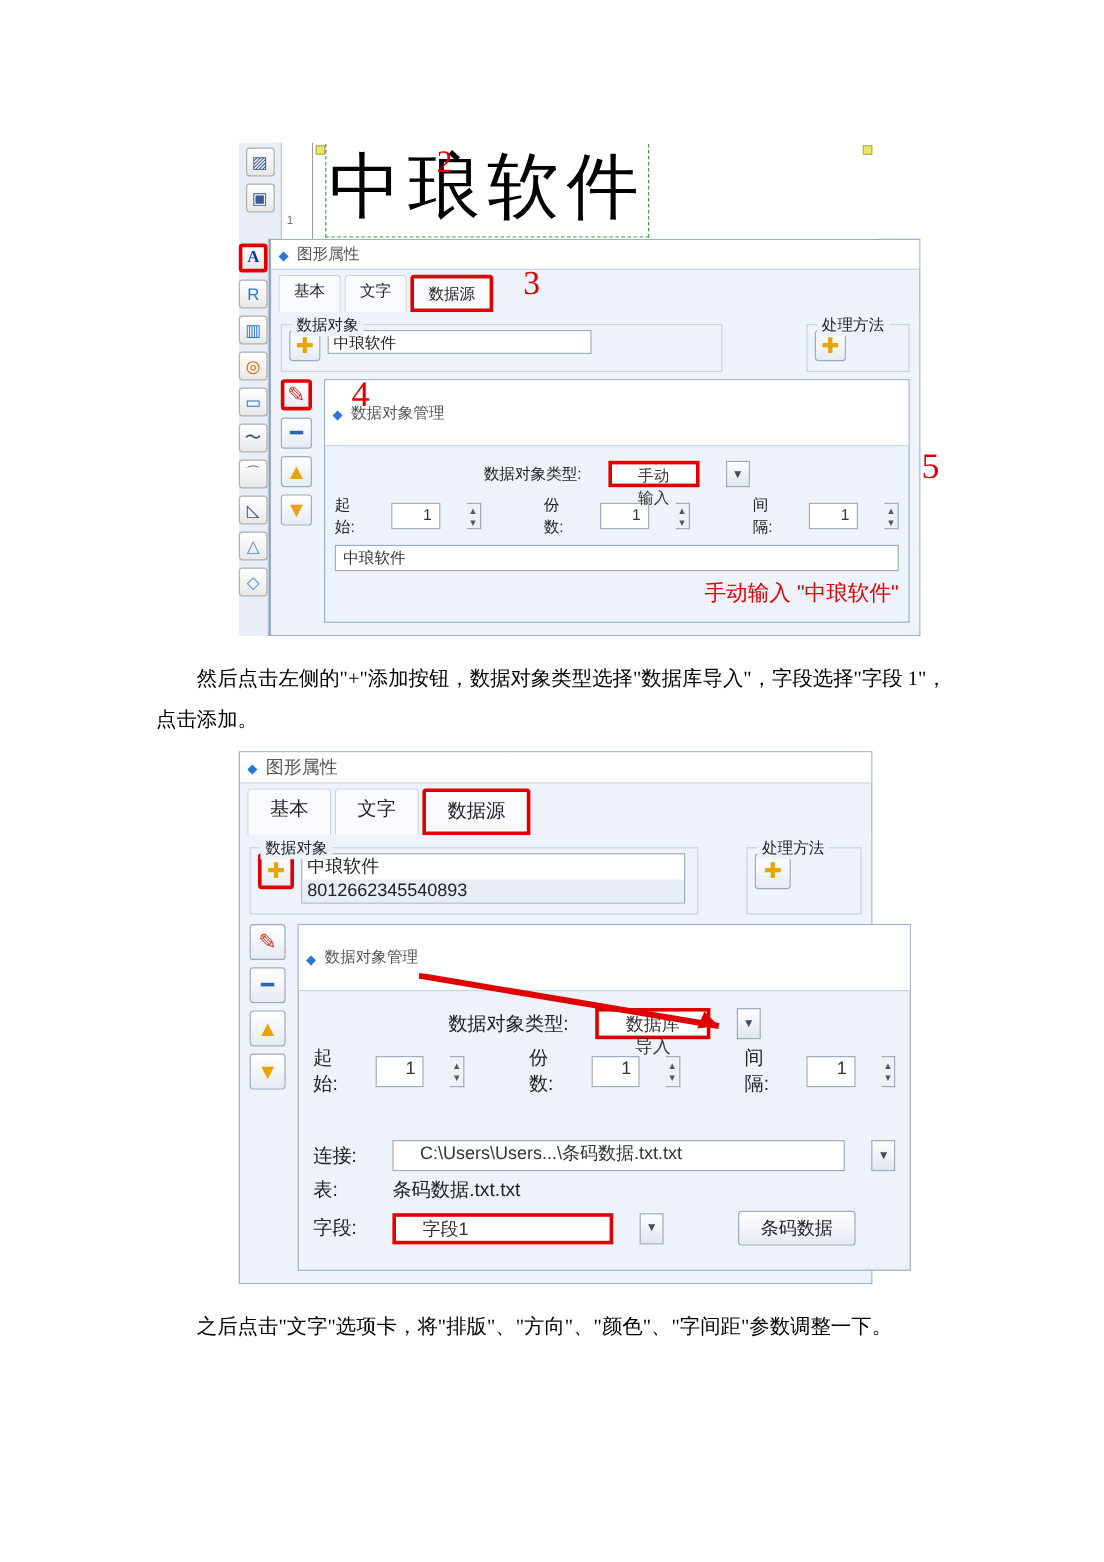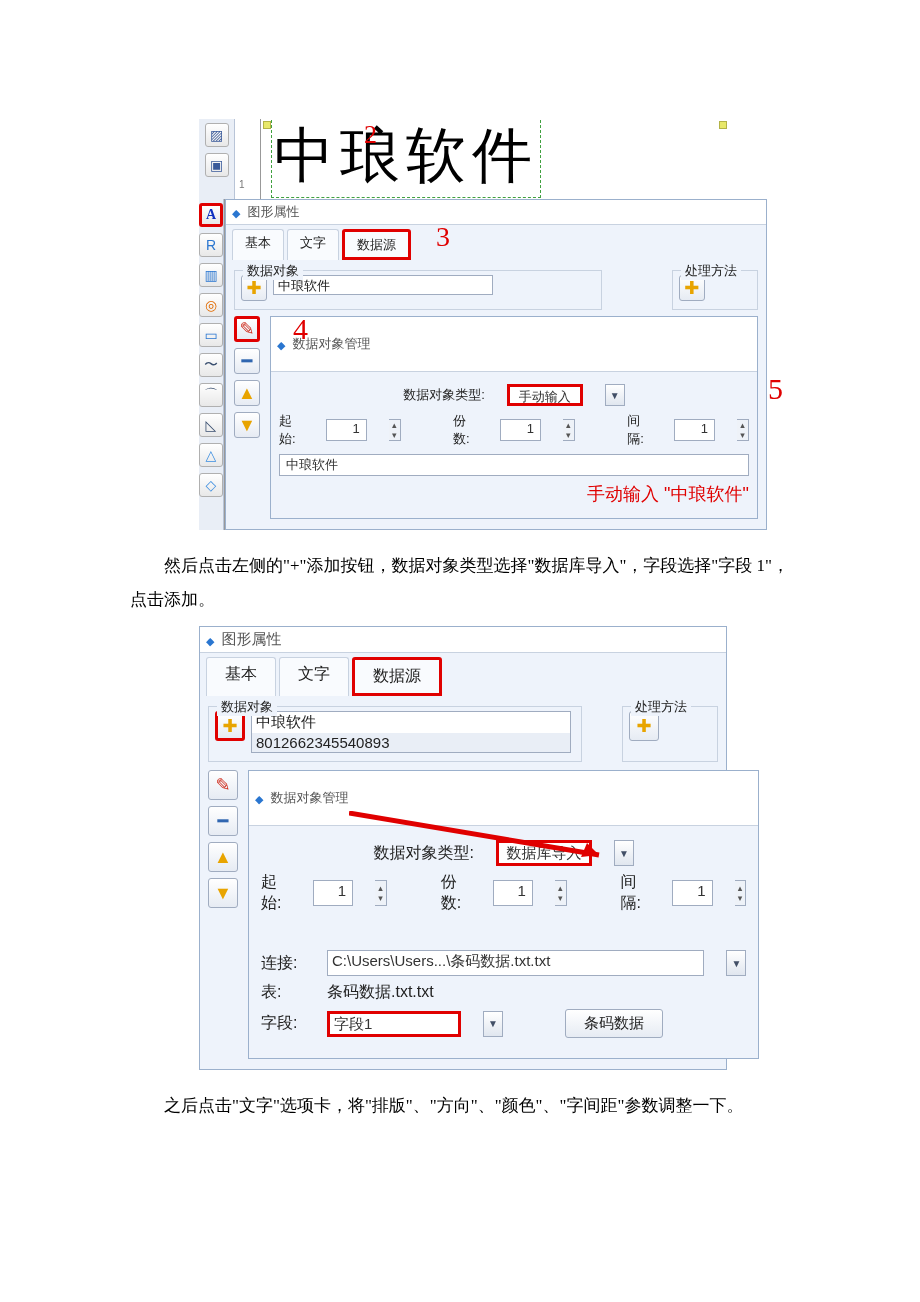--- a/index.html
+++ b/index.html
@@ -141,21 +141,21 @@
   .lbl { font-size:13px; color:#222; }
   .field {
     display:inline-block; border:1px solid #a0acc0; background:#fff;
     height:22px; padding:1px 6px; font-size:13px; text-align:right;
     width:46px;
   }
   .spin { width:14px; font-size:9px; color:#555; text-align:center;
     border:1px solid #a0acc0; border-left:none; background:#eef2f8; height:22px;
     display:flex; flex-direction:column; justify-content:center;}
   .sel {
-    border:1px solid #a0acc0; background:#fff; height:22px; padding:1px 4px; font-size:13px;
+    border:1px solid #a0acc0; background:#fff; height:22px; padding:1px 22px; font-size:13px;
   }
   .sel.hl { border:3px solid #e00000; }
   .dropbtn {
     width:20px;height:22px;border:1px solid #a0acc0;background:linear-gradient(#fff,#e0e6ef);
     display:flex;align-items:center;justify-content:center;color:#424f66;font-size:10px;
   }
   .biginput {
     border:1px solid #a0acc0; background:#fff; height:22px; padding:1px 6px;
     flex:1;
   }
@@ -379,21 +379,21 @@
               <span class="lbl" style="width:44px;">连接:</span>
               <span class="sel" style="flex:1;">C:\Users\Users...\条码数据.txt.txt</span>
               <span class="dropbtn" style="height:26px;">▼</span>
             </div>
             <div class="row">
               <span class="lbl" style="width:44px;">表:</span>
               <span class="lbl">条码数据.txt.txt</span>
             </div>
             <div class="row">
               <span class="lbl" style="width:44px;">字段:</span>
-              <span class="sel hl" style="width:134px;">字段1</span>
+              <span class="sel hl" style="width:184px;">字段1</span>
               <span class="dropbtn" style="height:26px;">▼</span>
               <span style="width:18px;"></span>
               <span class="btnwide">条码数据</span>
             </div>
           </div>
         </div>
       </div>
     </div>
   </div>
 </div>

